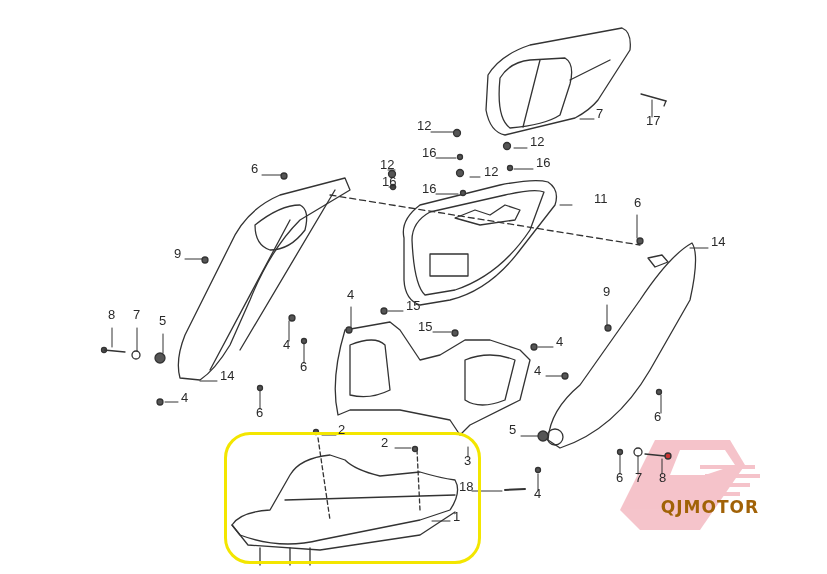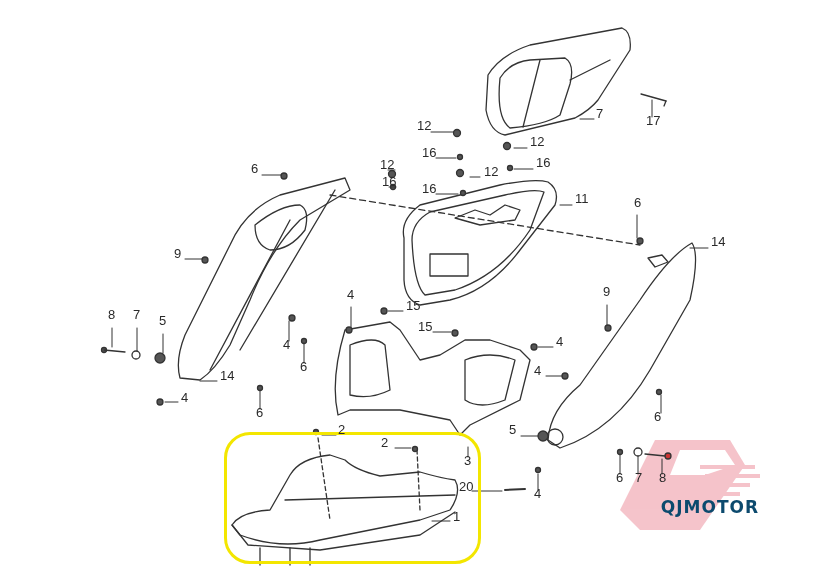--- a/index.html
+++ b/index.html
@@ -1,20 +1,20 @@
 <!DOCTYPE html>
 <html><head>
   <meta charset="utf-8">
   <style>
     html, body { margin: 0; padding: 0; background: #ffffff; }
     body { width: 827px; height: 574px; position: relative; overflow: hidden; font-family: "Liberation Sans", sans-serif; }
     #stage { position: absolute; left: 0; top: 0; width: 827px; height: 574px; }
     svg.art { position: absolute; left: 0; top: 0; }
     .callout { position: absolute; font-size: 13px; color: #2a2a2a; line-height: 1; font-family: "Liberation Sans", sans-serif; cursor: pointer; }
-    .wm-text { position: absolute; left: 635px; top: 497px; width: 150px; text-align: center; font-size: 17px; font-weight: bold; letter-spacing: 1px; color: #0c4a6e; font-family: "DejaVu Sans", sans-serif; }
+    .wm-text { position: absolute; left: 635px; top: 497px; width: 150px; text-align: center; font-size: 17px; font-weight: bold; letter-spacing: 1px; color: #a16207; font-family: "DejaVu Sans", sans-serif; }
     .hl { position: absolute; left: 224px; top: 432px; width: 257px; height: 132px; border: 3px solid #f3e600; border-radius: 26px; box-sizing: border-box; }
   </style>
 </head>
 <body>
 
 <div id="stage">
 
   <svg class="art" width="827" height="574" viewBox="0 0 827 574" fill="none" stroke="#333" stroke-width="1.3" stroke-linejoin="round" stroke-linecap="round">
 
     <g opacity="0.75">
@@ -182,29 +182,29 @@
       <span class="callout" style="left: 634px; top: 196px;">6</span>
       <span class="callout" style="left: 654px; top: 410px;">6</span>
       <span class="callout" style="left: 616px; top: 471px;">6</span>
       <span class="callout" style="left: 133px; top: 308px;">7</span>
       <span class="callout" style="left: 635px; top: 471px;">7</span>
       <span class="callout" style="left: 108px; top: 308px;">8</span>
       <span class="callout" style="left: 659px; top: 471px;">8</span>
       <span class="callout" style="left: 174px; top: 247px;">9</span>
       <span class="callout" style="left: 603px; top: 285px;">9</span>
       <span class="callout" style="left: 711px; top: 235px;">14</span>
-      <span class="callout" style="left: 575px; top: 192px;">11</span>
+      <span class="callout" style="left: 594px; top: 192px;">11</span>
       <span class="callout" style="left: 417px; top: 119px;">12</span>
       <span class="callout" style="left: 380px; top: 158px;">12</span>
       <span class="callout" style="left: 484px; top: 165px;">12</span>
       <span class="callout" style="left: 530px; top: 135px;">12</span>
       <span class="callout" style="left: 596px; top: 107px;">7</span>
       <span class="callout" style="left: 220px; top: 369px;">14</span>
       <span class="callout" style="left: 406px; top: 299px;">15</span>
       <span class="callout" style="left: 418px; top: 320px;">15</span>
       <span class="callout" style="left: 422px; top: 146px;">16</span>
       <span class="callout" style="left: 382px; top: 175px;">16</span>
       <span class="callout" style="left: 422px; top: 182px;">16</span>
       <span class="callout" style="left: 536px; top: 156px;">16</span>
       <span class="callout" style="left: 646px; top: 114px;">17</span>
-      <span class="callout" style="left: 459px; top: 480px;">20</span>
+      <span class="callout" style="left: 459px; top: 480px;">18</span>
     </div>
 </div>
 
 </body></html>

